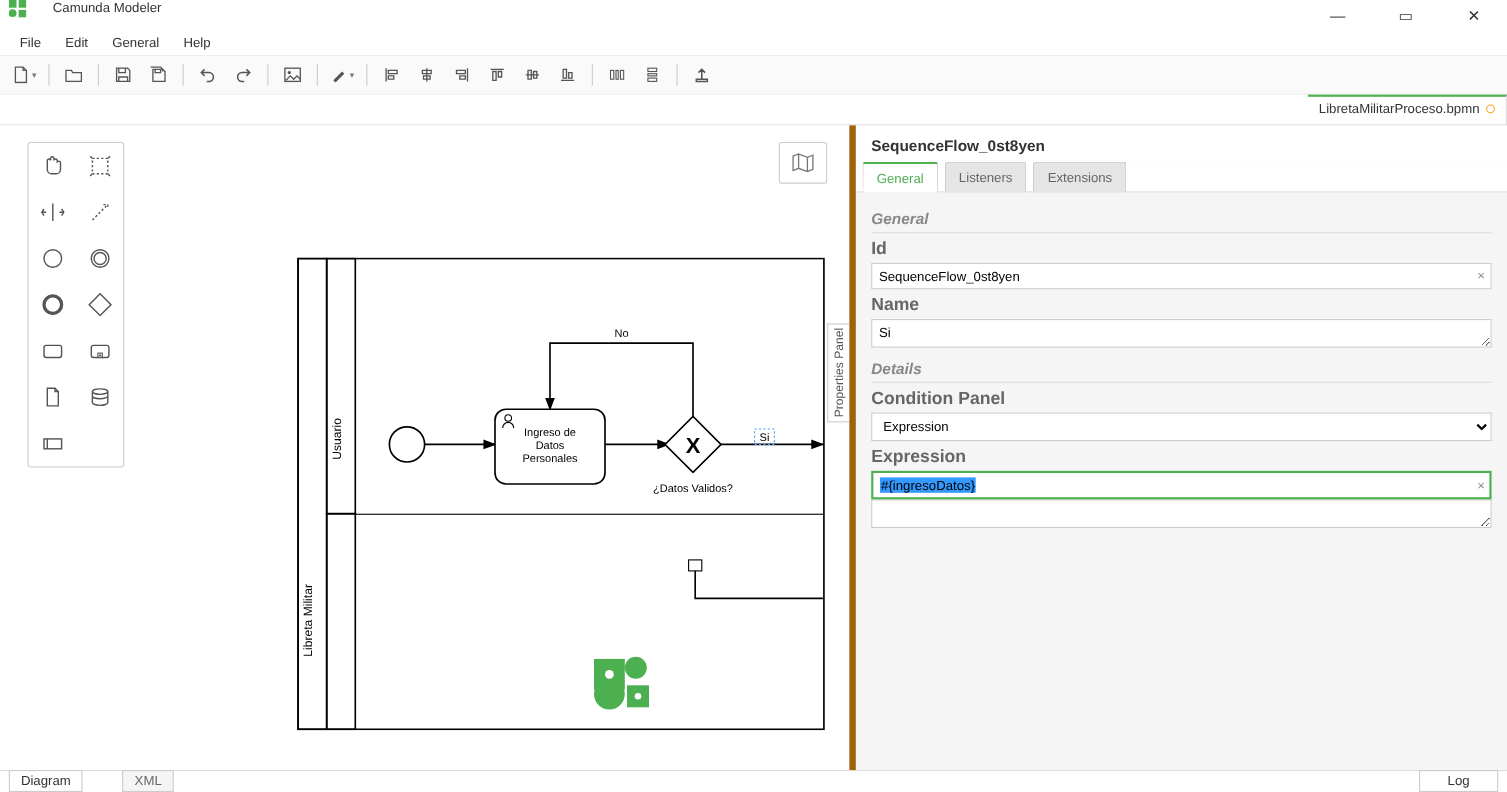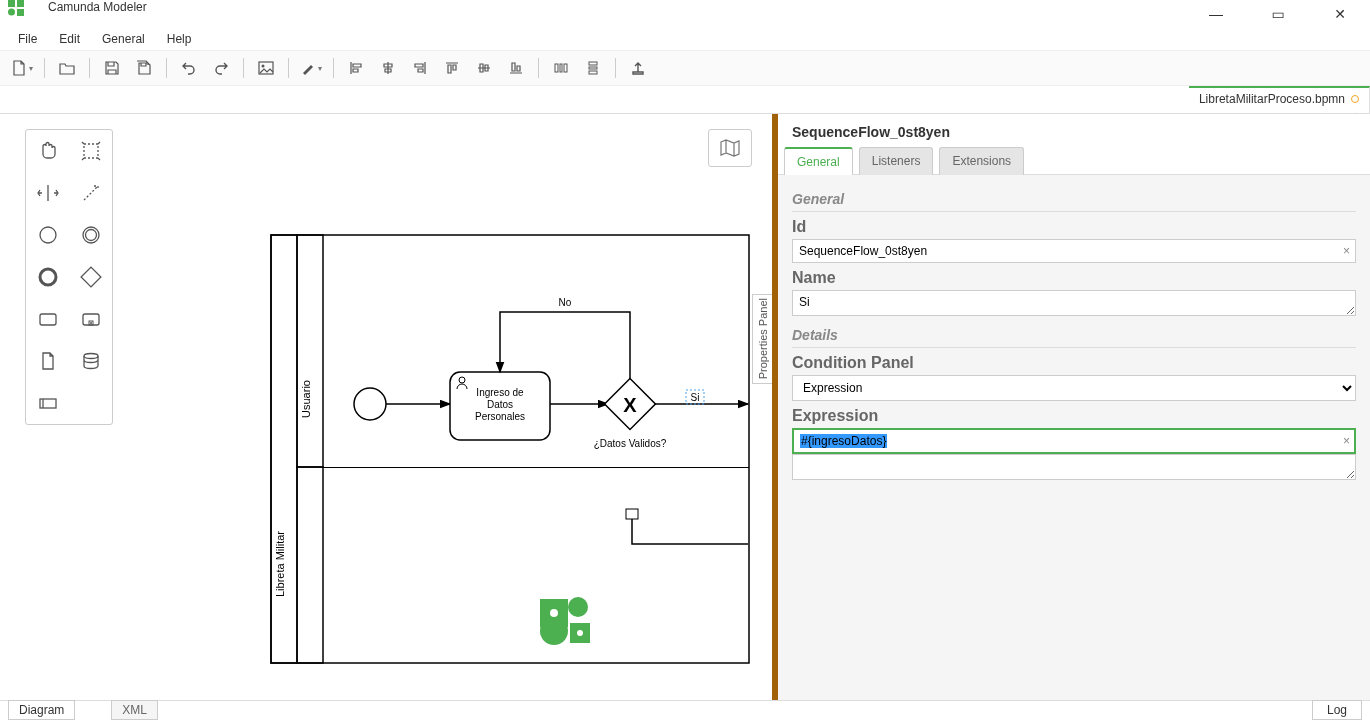--- a/index.html
+++ b/index.html
@@ -64,21 +64,21 @@
 .clear-x { position: absolute; right: 6px; top: 50%; transform: translateY(-50%); color: #888; font-size: 12px; cursor: pointer; }
 .field-select { width: 100%; padding: 4px 6px; border: 1px solid #ccc; font-size: 12px; background: #fff; }
 .expr-input { width: 100%; padding: 4px 22px 4px 6px; border: 2px solid #4caf50; font-size: 12px; background: #fff; }
 .expr-selected { background: #3399ff; color: #000000; padding: 0 1px; }
 
 
 .bottombar { height: 20px; border-top: 1px solid #ddd; display: flex; align-items: flex-end; padding: 0 8px; font-size: 12px; gap: 36px; }
 .bottombar .btab { padding: 2px 10px; border: 1px solid #ccc; background: #f5f5f5; color: #666; }
 .bottombar .btab.active { background: #fff; color: #333; }
 .bottombar .spacer { flex: 1; }
-.bottombar .log { padding: 2px 14px; border: 1px solid #ccc; color: #333; }
+.bottombar .log { padding: 2px 25px; border: 1px solid #ccc; color: #333; }
 
 svg { display: block; }
 </style>
 </head>
 <body>
 
 <div class="titlebar">
   <span class="logo">
     <svg width="16" height="16" viewBox="0 0 16 16">
         <rect x="0" y="0" width="7" height="7" fill="#4caf50"></rect>

